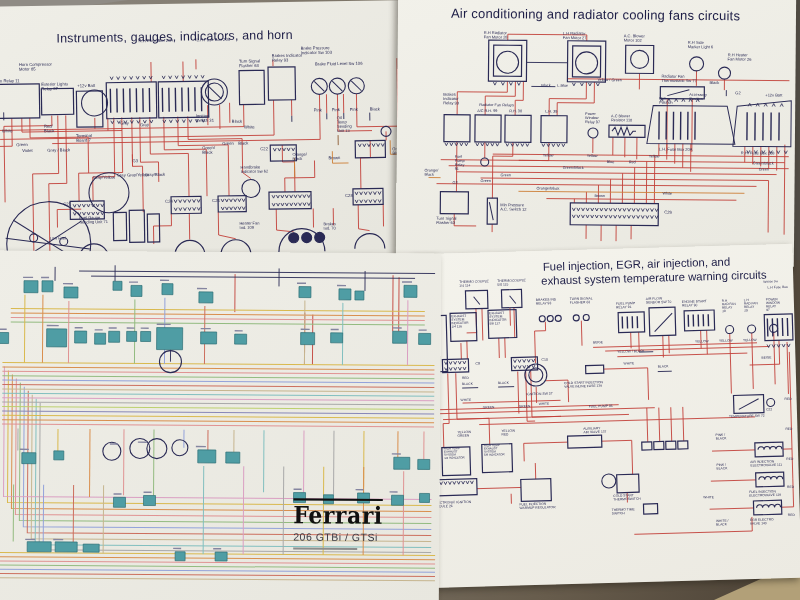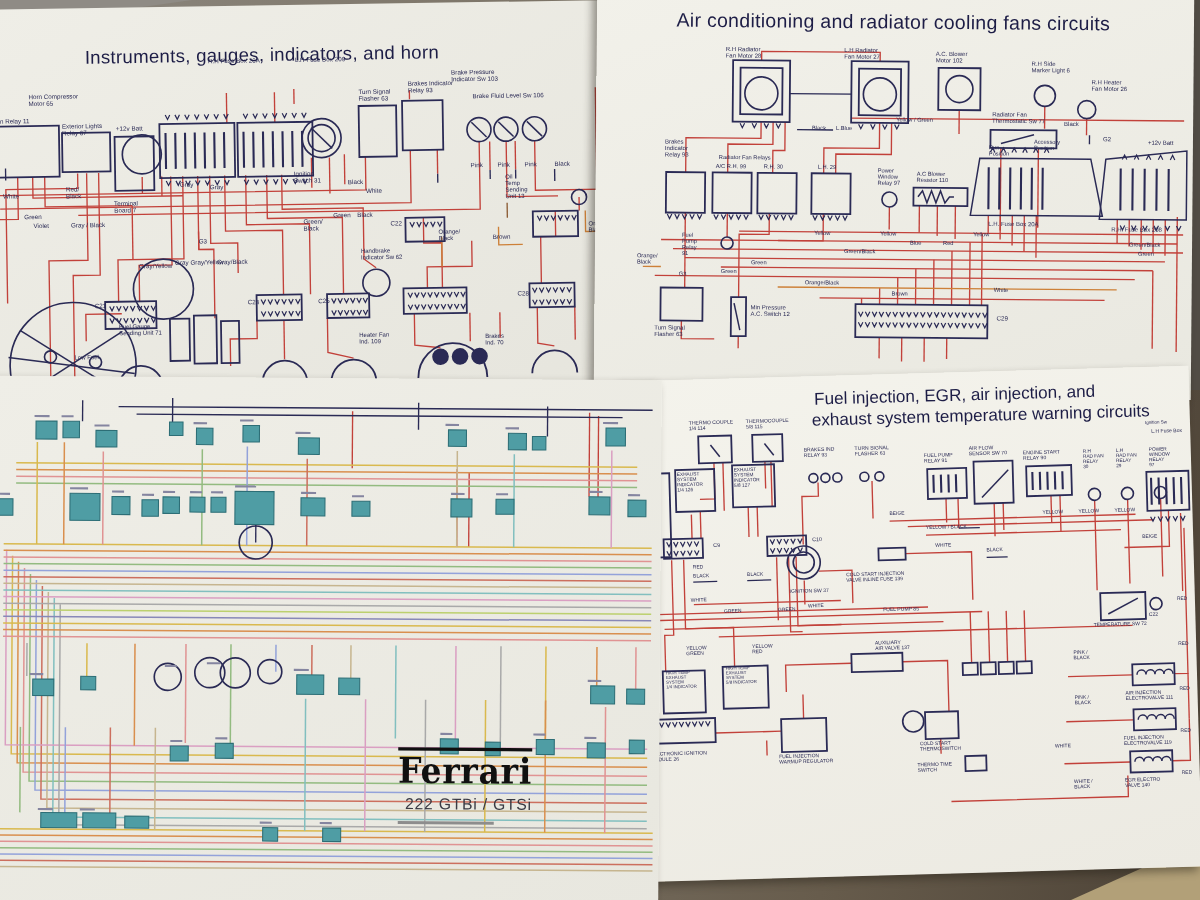--- a/index.html
+++ b/index.html
@@ -19,21 +19,21 @@
        background:linear-gradient(160deg,#f2f1ea,#e9e8e0);transform:rotate(0.5deg);}
   #sheet-fuel{left:419px;top:249px;width:378px;height:334px;z-index:3;
        background:linear-gradient(165deg,#f4f3ec,#eceae2);transform:rotate(-1.6deg);}
   #sheet-colorful{left:-6px;top:252px;width:446px;height:354px;z-index:4;
        background:linear-gradient(155deg,#efeee7,#e8e7df);transform:rotate(0.4deg);}
   .title{position:absolute;color:#1d1d46;white-space:nowrap;}
   #sheet-instruments .title{left:66px;top:26px;font-size:12.4px;letter-spacing:.2px;}
   #sheet-ac .title{left:53px;top:14px;font-size:13px;letter-spacing:.2px;}
   #sheet-fuel .title-l1{left:128px;top:10px;font-size:11.4px;}
   #sheet-fuel .title-l2{left:126px;top:24px;font-size:11.4px;}
-  .brandblock{position:absolute;left:272px;top:249px;z-index:5;text-align:right;}
+  .brandblock{position:absolute;left:300px;top:249px;z-index:5;}
   .brand-logo{font-family:"DejaVu Serif",serif;font-weight:bold;font-size:22px;color:#101010;
        letter-spacing:.5px;text-decoration:overline;transform:scaleY(1.08);}
   .brand-model{font-size:10.5px;color:#3a3a44;margin-top:3px;letter-spacing:.5px;}
   .brand-caption{width:64px;height:2px;background:#8d8d8d;margin-top:5px;}
 </style>
 </head>
 <body>
 
 <div class="bg-wedge-tl"></div>
 <div class="bg-strip-r"></div>
@@ -705,18 +705,18 @@
       <rect x="180" y="296" width="8" height="1.4" fill="#8585a0"></rect>
       <rect x="220" y="296" width="8" height="1.4" fill="#8585a0"></rect>
       <rect x="300" y="236" width="8" height="1.4" fill="#8585a0"></rect>
       <rect x="362" y="236" width="8" height="1.4" fill="#8585a0"></rect>
       <rect x="396" y="238" width="8" height="1.4" fill="#8585a0"></rect>
       <rect x="120" y="242" width="8" height="1.4" fill="#8585a0"></rect>
       <rect x="150" y="240" width="8" height="1.4" fill="#8585a0"></rect>
     </svg>
   <div class="brandblock">
     <div class="brand-logo">Ferrari</div>
-    <div class="brand-model">222 GTBi / GTSi</div>
+    <div class="brand-model">206 GTBi / GTSi</div>
     <div class="brand-caption"></div>
   </div>
 </div>
 
 <div class="bg-wedge-tan"></div>
 
 </body></html>

